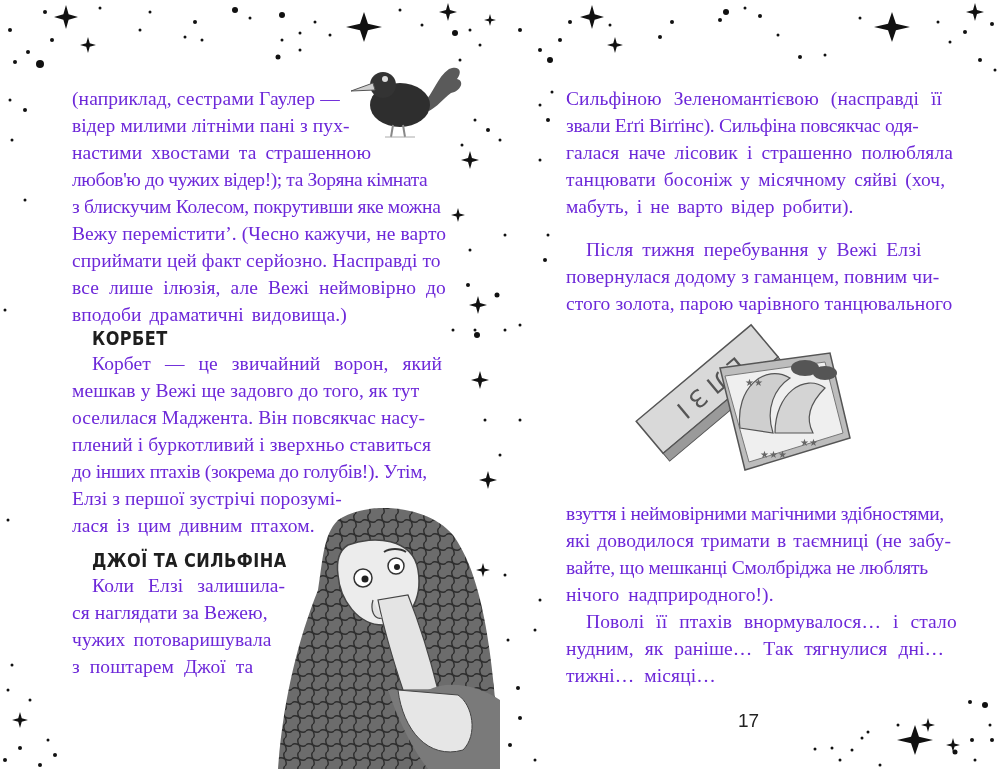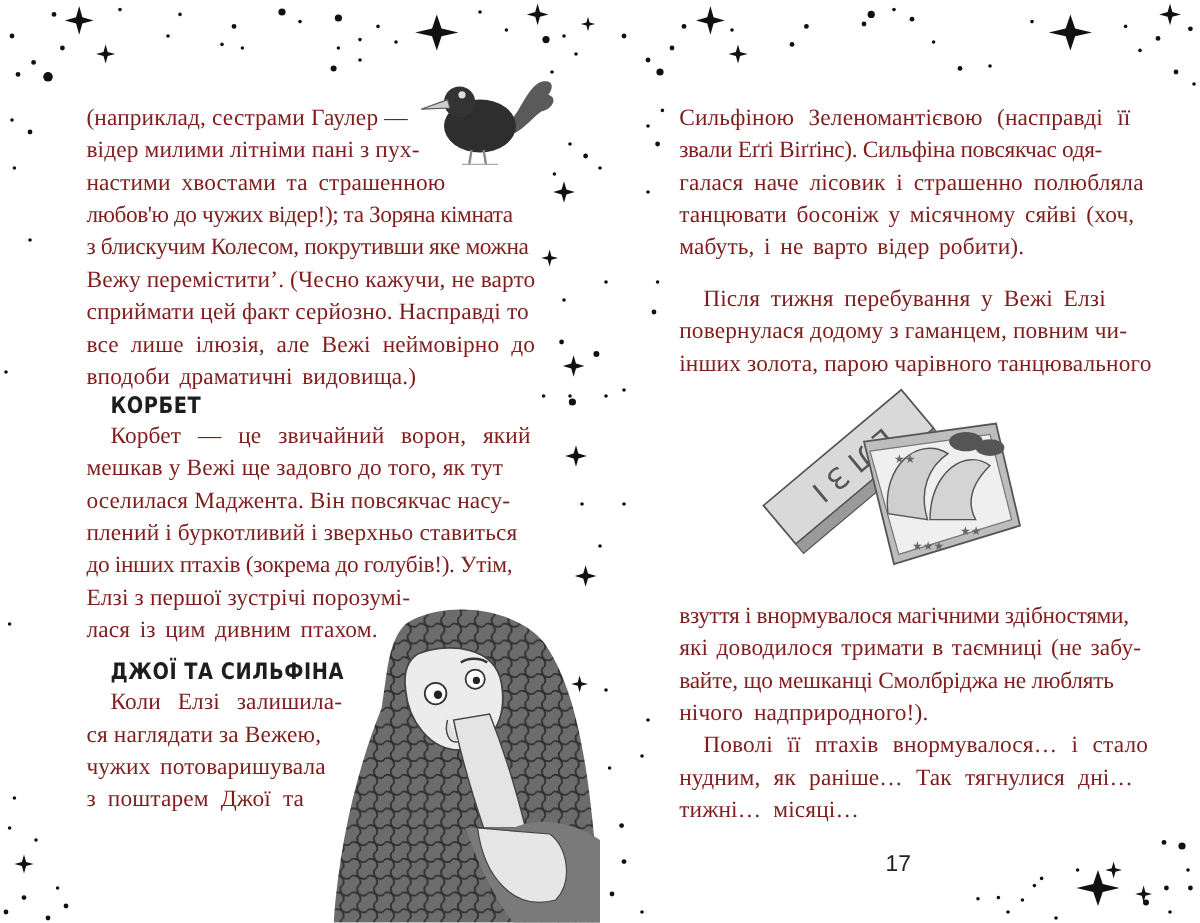--- a/index.html
+++ b/index.html
@@ -9,21 +9,21 @@
     font-family: "DejaVu Serif", "Liberation Serif", serif;
   }
   .spread { position: absolute; inset: 0; }
   .page { position: absolute; top: 0; height: 769px; }
   .page.left { left: 0; width: 500px; }
   .page.right { left: 500px; width: 500px; }
   .stars { position: absolute; inset: 0; pointer-events: none; }
 
   .line {
     position: absolute; white-space: nowrap;
-    font-family: "Liberation Serif", serif; font-size: 19.5px; color: #7f1d1d;
+    font-family: "Liberation Serif", serif; font-size: 19.5px; color: #6d28d9;
     letter-spacing: 0.1px;
   }
   .heading {
     position: absolute; white-space: nowrap;
     font-family: "DejaVu Sans", sans-serif; font-size: 19px; font-weight: bold;
     color: #1e1e1e; letter-spacing: 0.5px; transform: scaleX(0.85); transform-origin: left;
   }
   .pagenum {
     position: absolute; font-family: "Liberation Sans", sans-serif; font-size: 19px; color: #222;
   }
@@ -241,21 +241,21 @@
       <div class="line" style="left:66px;top:88px;word-spacing:7px">Сильфіною Зеленомантієвою (насправді її</div>
       <div class="line" style="left:66px;top:115px;letter-spacing:-0.3px">звали Еґґі Віґґінс). Сильфіна повсякчас одя-</div>
       <div class="line" style="left:66px;top:142px;word-spacing:4px">галася наче лісовик і страшенно полюбляла</div>
       <div class="line" style="left:66px;top:169px;word-spacing:3px">танцювати босоніж у місячному сяйві (хоч,</div>
       <div class="line" style="left:66px;top:196px;word-spacing:3px">мабуть, і не варто відер робити).</div>
     </div>
 
     <div>
       <div class="line" style="left:86px;top:239px;word-spacing:4px">Після тижня перебування у Вежі Елзі</div>
       <div class="line" style="left:66px;top:266px">повернулася додому з гаманцем, повним чи-</div>
-      <div class="line" style="left:66px;top:293px">інших золота, парою чарівного танцювального</div>
+      <div class="line" style="left:66px;top:293px">стого золота, парою чарівного танцювального</div>
     </div>
 
     <svg class="illus" style="left:125px;top:318px" width="230" height="160" viewBox="0 0 230 160">
       <g transform="rotate(-40 70 80)">
         <rect x="10" y="60" width="150" height="42" fill="#d9d9d9" stroke="#555" stroke-width="1.5"></rect>
         <rect x="10" y="102" width="150" height="10" fill="#9a9a9a" stroke="#555" stroke-width="1"></rect>
         <text x="85" y="90" text-anchor="middle" font-family="DejaVu Sans, sans-serif" font-size="24" fill="#555" letter-spacing="8" transform="rotate(180 85 82)">ЕЛЗІ</text>
       </g>
       <path d="M95,50 L205,35 L225,120 L120,152 Z" fill="#bdbdbd" stroke="#555" stroke-width="1.5"></path>
       <path d="M100,58 L200,44 L218,115 L124,144 Z" fill="#efefef" stroke="#777" stroke-width="1"></path>
@@ -264,21 +264,21 @@
       <ellipse cx="180" cy="50" rx="14" ry="8" fill="#555"></ellipse>
       <ellipse cx="200" cy="55" rx="12" ry="7" fill="#555"></ellipse>
       <g fill="#666" font-size="10" font-family="DejaVu Sans, sans-serif">
         <text x="135" y="140">★★★</text>
           <text x="175" y="128">★★</text>
           <text x="120" y="68">★★</text>
       </g>
     </svg>
 
     <div>
-      <div class="line" style="left:66px;top:503px;letter-spacing:-0.3px">взуття і внормувалося магічними здібностями,</div>
+      <div class="line" style="left:66px;top:503px;letter-spacing:-0.3px">взуття і неймовірними магічними здібностями,</div>
       <div class="line" style="left:66px;top:530px;word-spacing:2px">які доводилося тримати в таємниці (не забу-</div>
       <div class="line" style="left:66px;top:557px;letter-spacing:-0.2px">вайте, що мешканці Смолбріджа не люблять</div>
       <div class="line" style="left:66px;top:584px;word-spacing:4px">нічого надприродного!).</div>
     </div>
 
     <div>
       <div class="line" style="left:86px;top:611px;word-spacing:7px">Поволі її птахів внормувалося… і стало</div>
       <div class="line" style="left:66px;top:638px;word-spacing:6px">нудним, як раніше… Так тягнулися дні…</div>
       <div class="line" style="left:66px;top:665px;word-spacing:5px">тижні… місяці…</div>
     </div>

